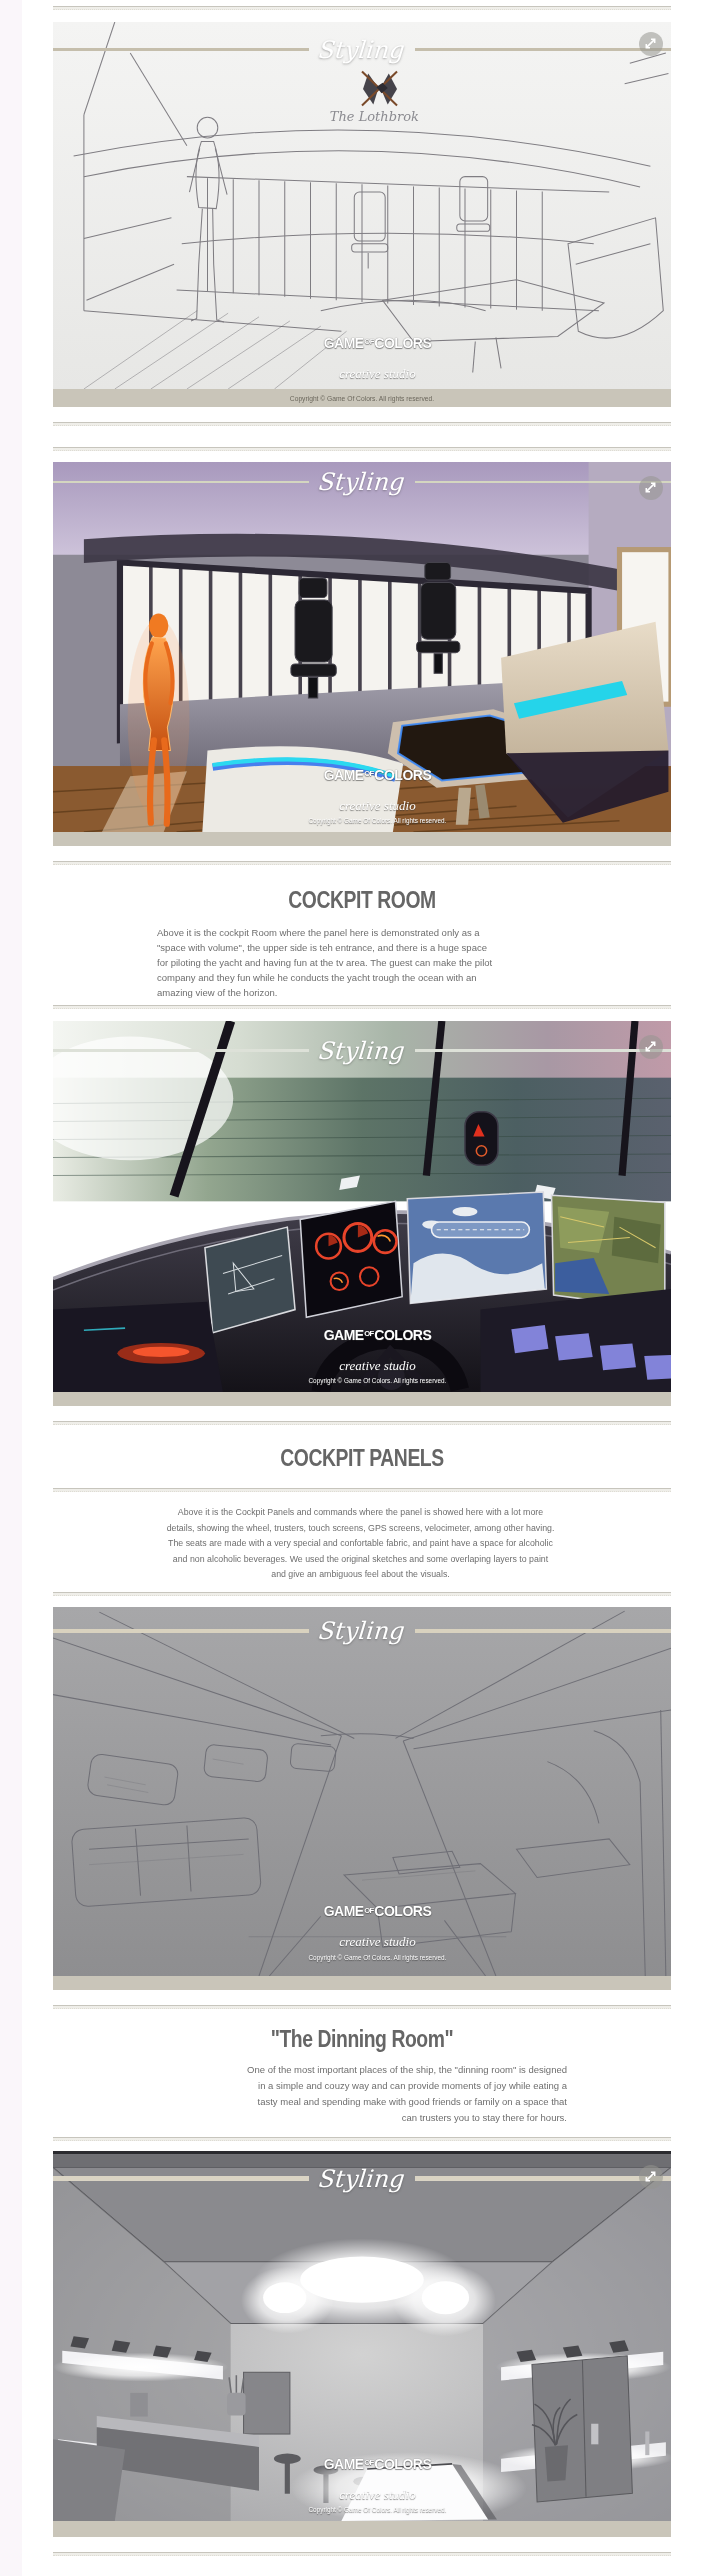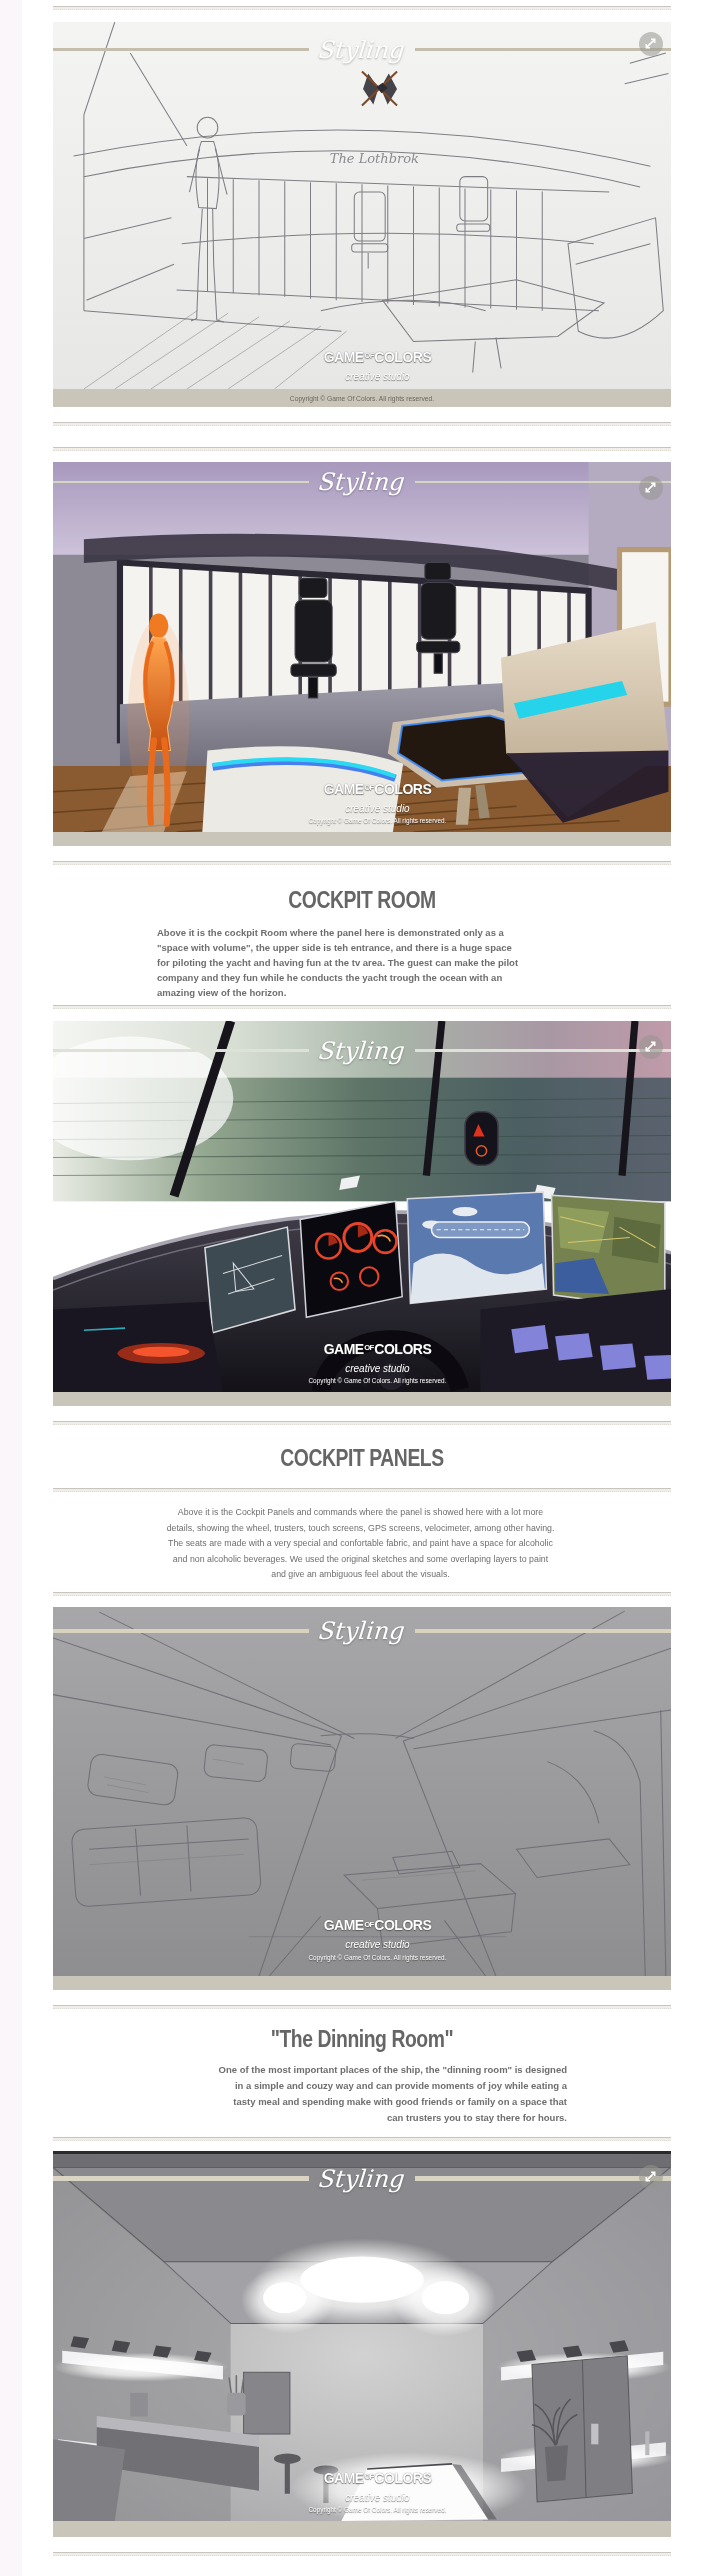--- a/index.html
+++ b/index.html
@@ -16,32 +16,32 @@
   
   .styling-wrap{position:absolute;left:0;right:0;display:flex;align-items:center;gap:10.3px;z-index:5;}
   .styling-line{flex:1;}
   .styling-text{font-family:"DejaVu Serif",serif;font-style:italic;font-size:24px;line-height:1;
                 color:#ffffff;text-shadow:0 0.5px 2.1px rgba(40,40,40,.35);transform:skewX(-6deg);}
   
   .wm{position:absolute;left:52.5%;transform:translateX(-50%);text-align:center;color:#fff;z-index:6;white-space:nowrap;}
   .wm-logo{font-weight:bold;font-size:14px;letter-spacing:-0.5px;line-height:1;
            text-shadow:0 0 1px rgba(50,50,50,.75),0 0.5px 1px rgba(50,50,50,.5);}
   .wm-of{font-size:7.7px;vertical-align:3.6px;margin:0 0.5px;}
-  .wm-tag{font-family:Liberation Sans, sans-serif;font-style:italic;font-size:10px;margin-top:7px;
+  .wm-tag{font-family:Liberation Serif, serif;font-style:italic;font-size:13px;margin-top:16px;
           text-shadow:0 0.5px 1px rgba(50,50,50,.6);}
   .wm-copy{font-size:6.4px;margin-top:3.1px;text-shadow:0 0.5px 1px rgba(50,50,50,.7);}
   .expand-btn{position:absolute;right:8.2px;width:24px;height:24px;border-radius:50%;border:none;
               background:rgba(150,150,144,.55);padding:0;cursor:pointer;z-index:7;}
   
   .sec-h{position:absolute;left:53px;width:618px;text-align:center;font-weight:bold;color:#666666;
          font-size:22px;letter-spacing:-0.5px;transform:scale(.88,1.06);line-height:1;}
   .sec-p{position:absolute;color:#6e6e6e;}
-  .p-bold{font-weight:bold;}
+  .p-bold{font-weight:normal;}
   .brand-script{position:absolute;left:52%;transform:translateX(-50%);
-                font-family:"DejaVu Serif",serif;font-style:italic;font-size:13px;color:#8b8b90;z-index:5;margin-top:42px;}
+                font-family:"DejaVu Serif",serif;font-style:italic;font-size:13px;color:#8b8b90;z-index:5;}
 </style>
 </head>
 <body>
 
 <div class="page">
   <div class="left-strip"></div>
 
   <div class="divider" style="top:6.2px"></div>
   <div class="divider" style="top:422px"></div>
   <div class="divider" style="top:447px"></div>

